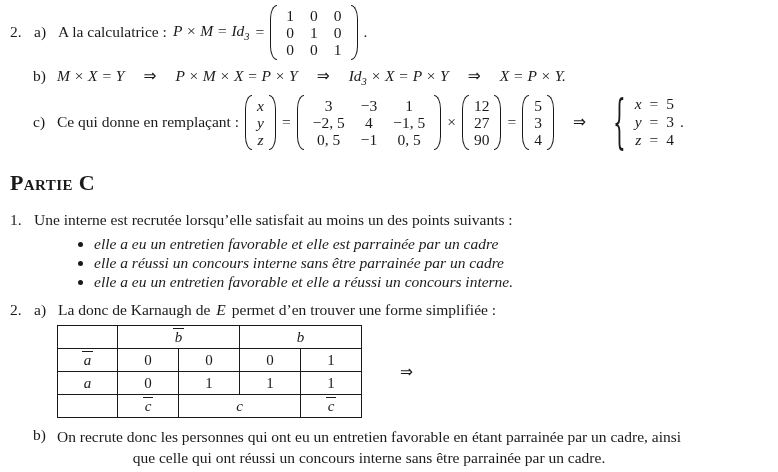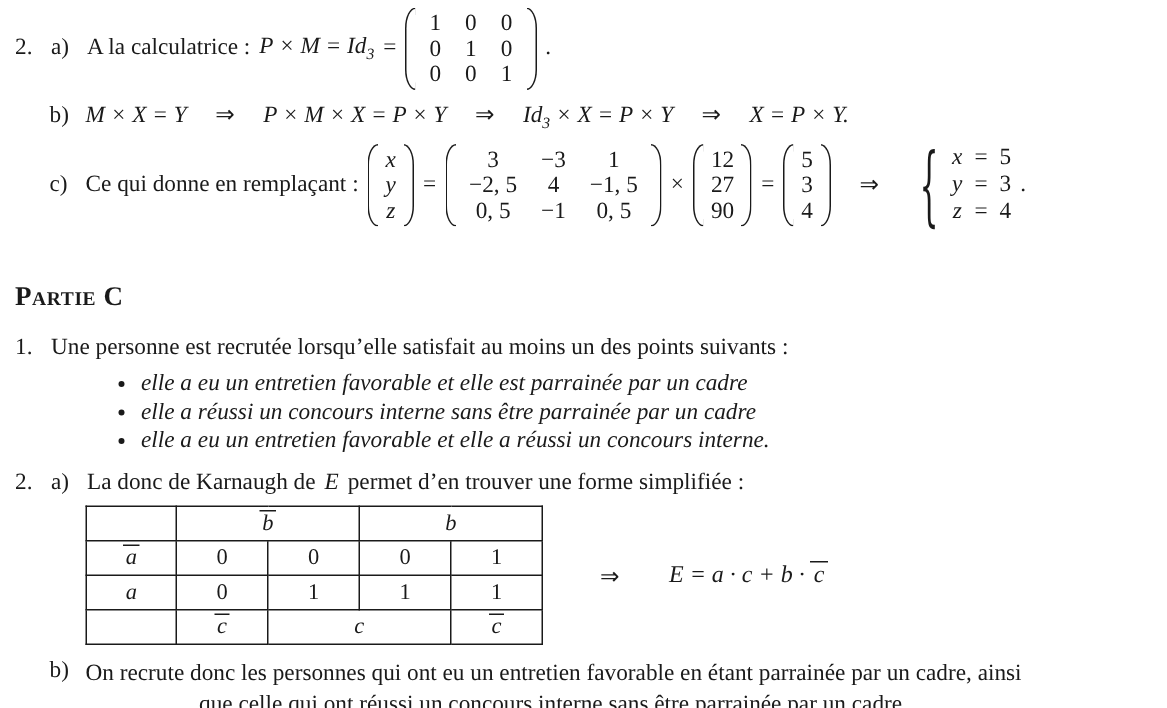--- a/index.html
+++ b/index.html
@@ -37,22 +37,22 @@
   .c1 .mcell { padding:0 4px; }
 
   
   .system { display:inline-flex; align-items:center; margin-left:6px; }
   .brace { display:inline-block; font-family:"DejaVu Serif",serif; font-size:20px;
            transform:scale(1,2.9); transform-origin:center; margin:0 9px 0 2px; }
   .sysgrid { display:grid; grid-template-columns:auto auto auto; column-gap:8px; line-height:18px; }
   .sysgrid span { text-align:center; }
 
   
-  .partie { margin-top:32px; font-weight:bold; font-variant:small-caps;
-            font-size:18px; letter-spacing:0.4px; }
+  .partie { margin-top:16px; font-weight:bold; font-variant:small-caps;
+            font-size:22px; letter-spacing:0.4px; }
 
   
   ul.bullets { margin:5px 0 0 0; padding:0 0 0 84px;font-style:italic; }
   ul.bullets li { line-height:19px; }
 
   
   .tabrow { display:flex; align-items:center; margin:6px 0 0 47px; }
   table.karnaugh { border-collapse:collapse; }
   table.karnaugh td { border:1px solid #1a1a1a; height:23px; text-align:center;
                       vertical-align:middle; font-size:15px; padding:0; }
@@ -173,21 +173,21 @@
         <span>4</span>
       </span>
     </span>
     <span>.</span>
   </div>
 
   <div class="partie">Partie C</div>
 
   <div class="flexrow" style="margin-top:15px;">
     <span class="mk">1.</span>
-    <span>Une personne est recrutée lorsqu’elle satisfait au moins un des points suivants :</span>
+    <span>Une interne est recrutée lorsqu’elle satisfait au moins un des points suivants :</span>
   </div>
   <ul class="bullets">
     <li>elle a eu un entretien favorable et elle est parrainée par un cadre</li>
     <li>elle a réussi un concours interne sans être parrainée par un cadre</li>
     <li>elle a eu un entretien favorable et elle a réussi un concours interne.</li>
   </ul>
 
   <div class="flexrow rowk">
     <span class="mk">2.</span>
     <span class="mk">a)</span>
@@ -227,21 +227,20 @@
       </tr>
       <tr>
         <td></td>
         <td><span class="ov it">c</span></td>
         <td colspan="2"><span class="it">c</span></td>
         <td><span class="ov it">c</span></td>
       </tr>
     </tbody>
       </table>
     <span class="sym tab-arrow">⇒</span>
-    <span class="mi formula"><span>E = a · c + b ·</span> <span class="ov">c</span></span>
   </div>
 
   <div class="para indent1">
     <span class="mk">b)</span>
     <span class="lines">
       <span>On recrute donc les personnes qui ont eu un entretien favorable en étant parrainée par un cadre, ainsi</span>
       <span>que celle qui ont réussi un concours interne sans être parrainée par un cadre.</span>
     </span>
   </div>
 

